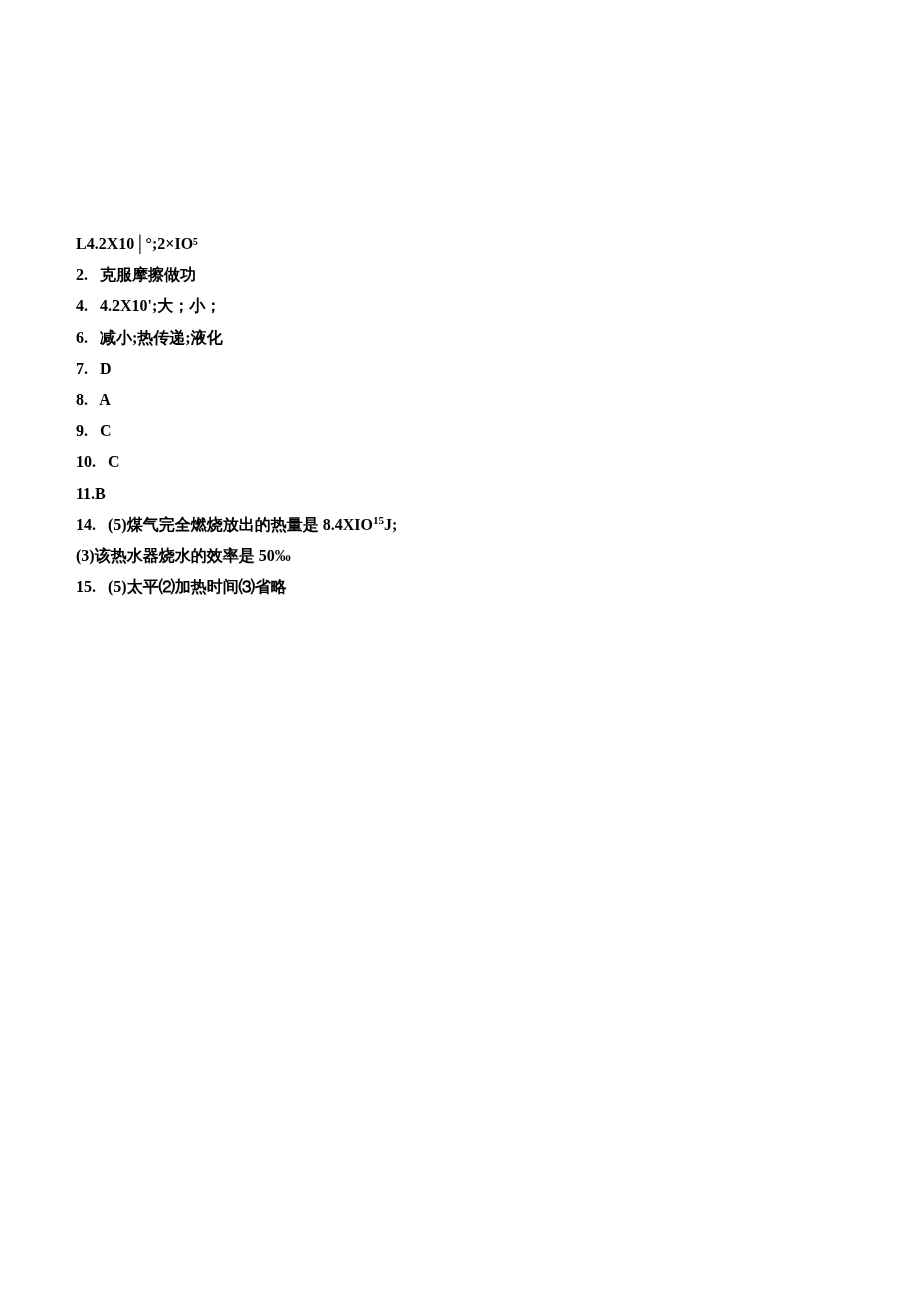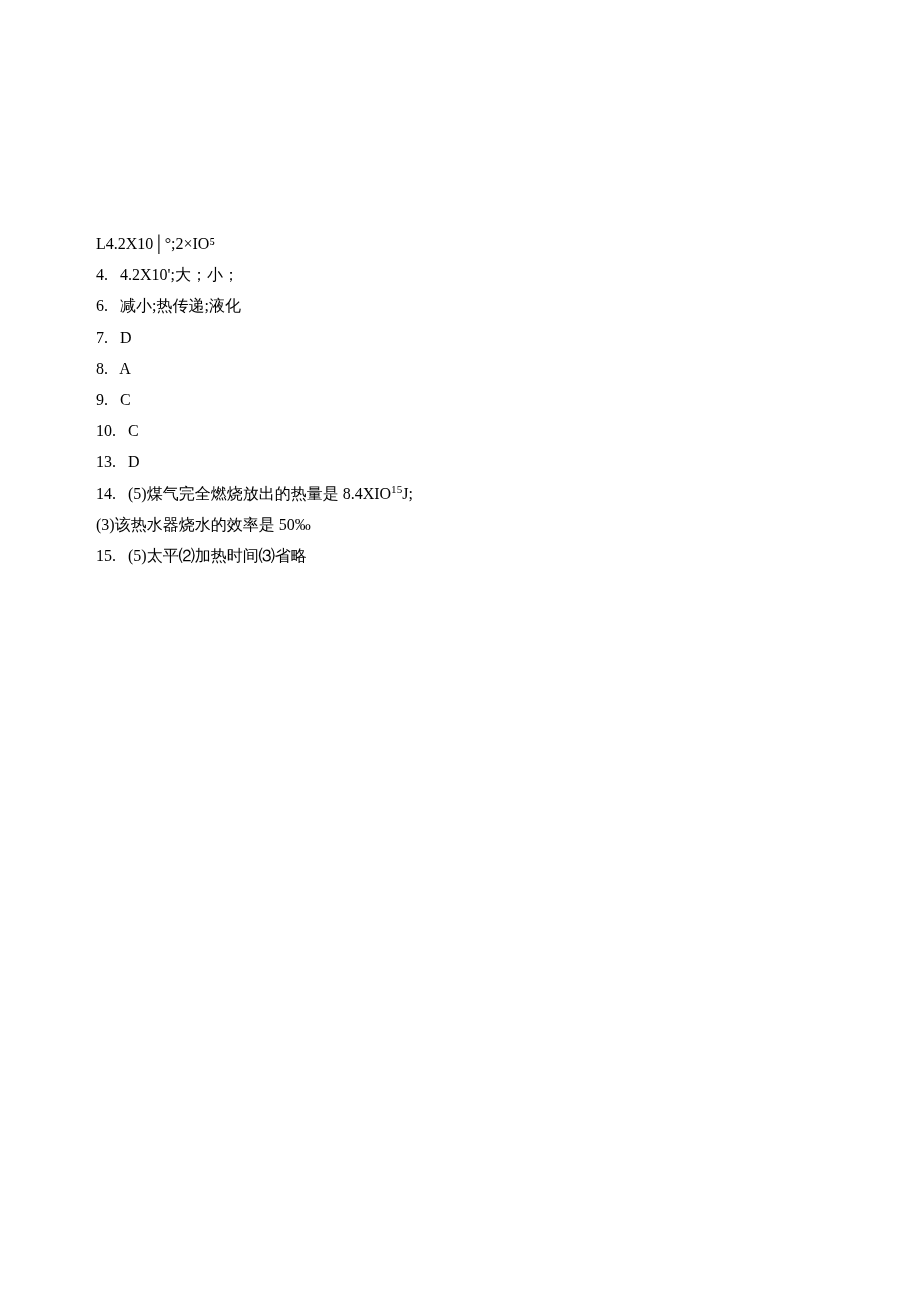--- a/index.html
+++ b/index.html
@@ -7,58 +7,60 @@
     padding: 0;
     width: 920px;
     height: 1301px;
     background: #ffffff;
     font-family: "Times New Roman", "SimSun", serif;
     font-size: 16px;
     color: #000000;
   }
   .page {
     box-sizing: border-box;
-    padding: 228px 0 0 96px;
+    padding: 228px 0 0 76px;
     width: 920px;
+    font-weight: bold;
   }
   .line {
     line-height: 1.95;
     white-space: pre;
   }
   .sup {
     font-size: 0.7em;
     vertical-align: super;
     line-height: 0;
   }
 </style>
 </head>
 <body>
 
 <div class="page">
 
   <div class="line"><span>L4.2X10│°;2×IO⁵</span></div>
 
+  <div class="line"><span>2.</span>   <span>克服摩擦做功</span></div>
 
 
   <div class="line"><span>4.</span>   <span>4.2X10';大；小；</span></div>
 
 
   <div class="line"><span>6.</span>   <span>减小;热传递;液化</span></div>
 
   <div class="line"><span>7.</span>   <span>D</span></div>
 
   <div class="line"><span>8.</span>   <span>A</span></div>
 
   <div class="line"><span>9.</span>   <span>C</span></div>
 
   <div class="line"><span>10.</span>   <span>C</span></div>
 
+  <div class="line"><span>11.B</span></div>
 
 
-  <div class="line"><span>13.</span>   <span>D</span></div>
 
   <div class="line"><span>14.</span>   <span>(5)煤气完全燃烧放出的热量是 8.4XIO</span><span class="sup">15</span><span>J;</span></div>
 
 
   <div class="line"><span>(3)该热水器烧水的效率是 50‰</span></div>
 
   <div class="line"><span>15.</span>   <span>(5)太平⑵加热时间⑶省略</span></div>
 
 </div>
 

